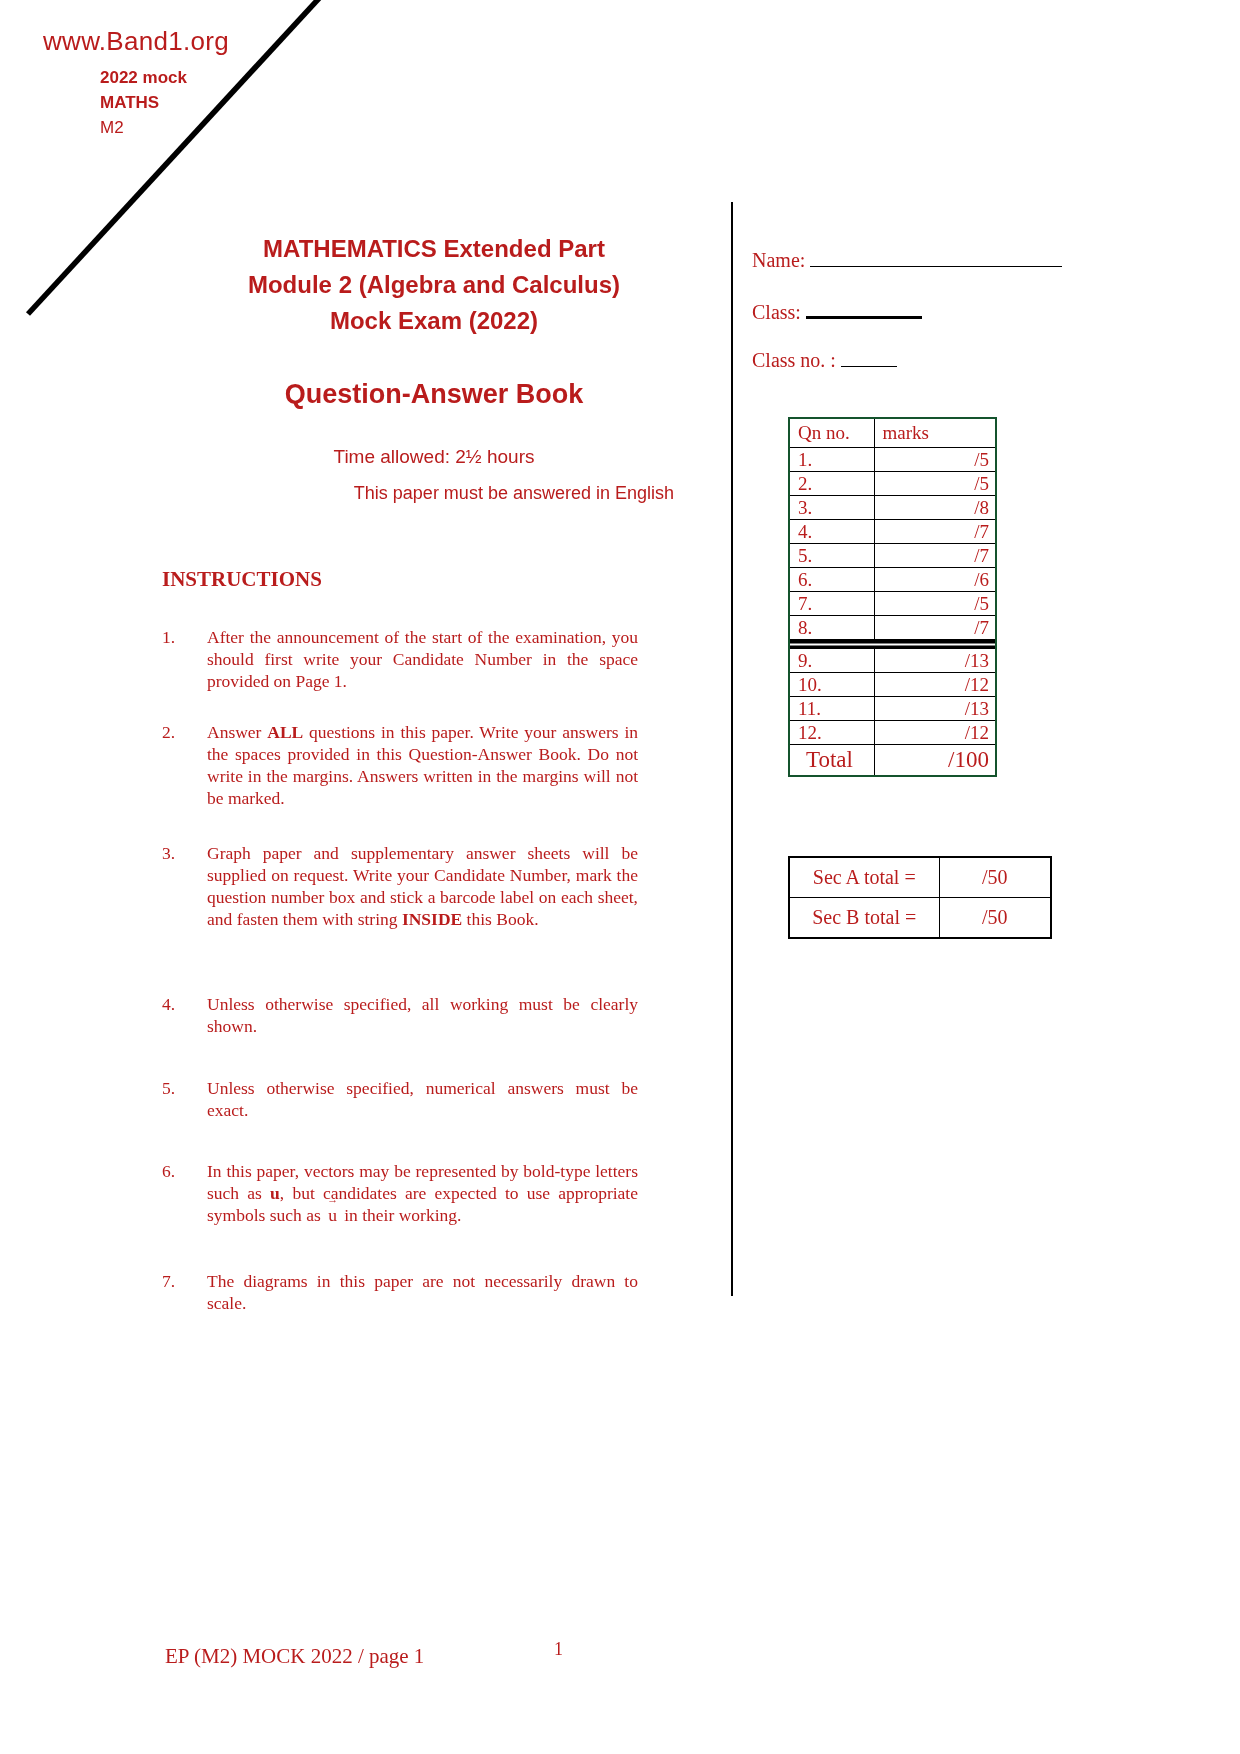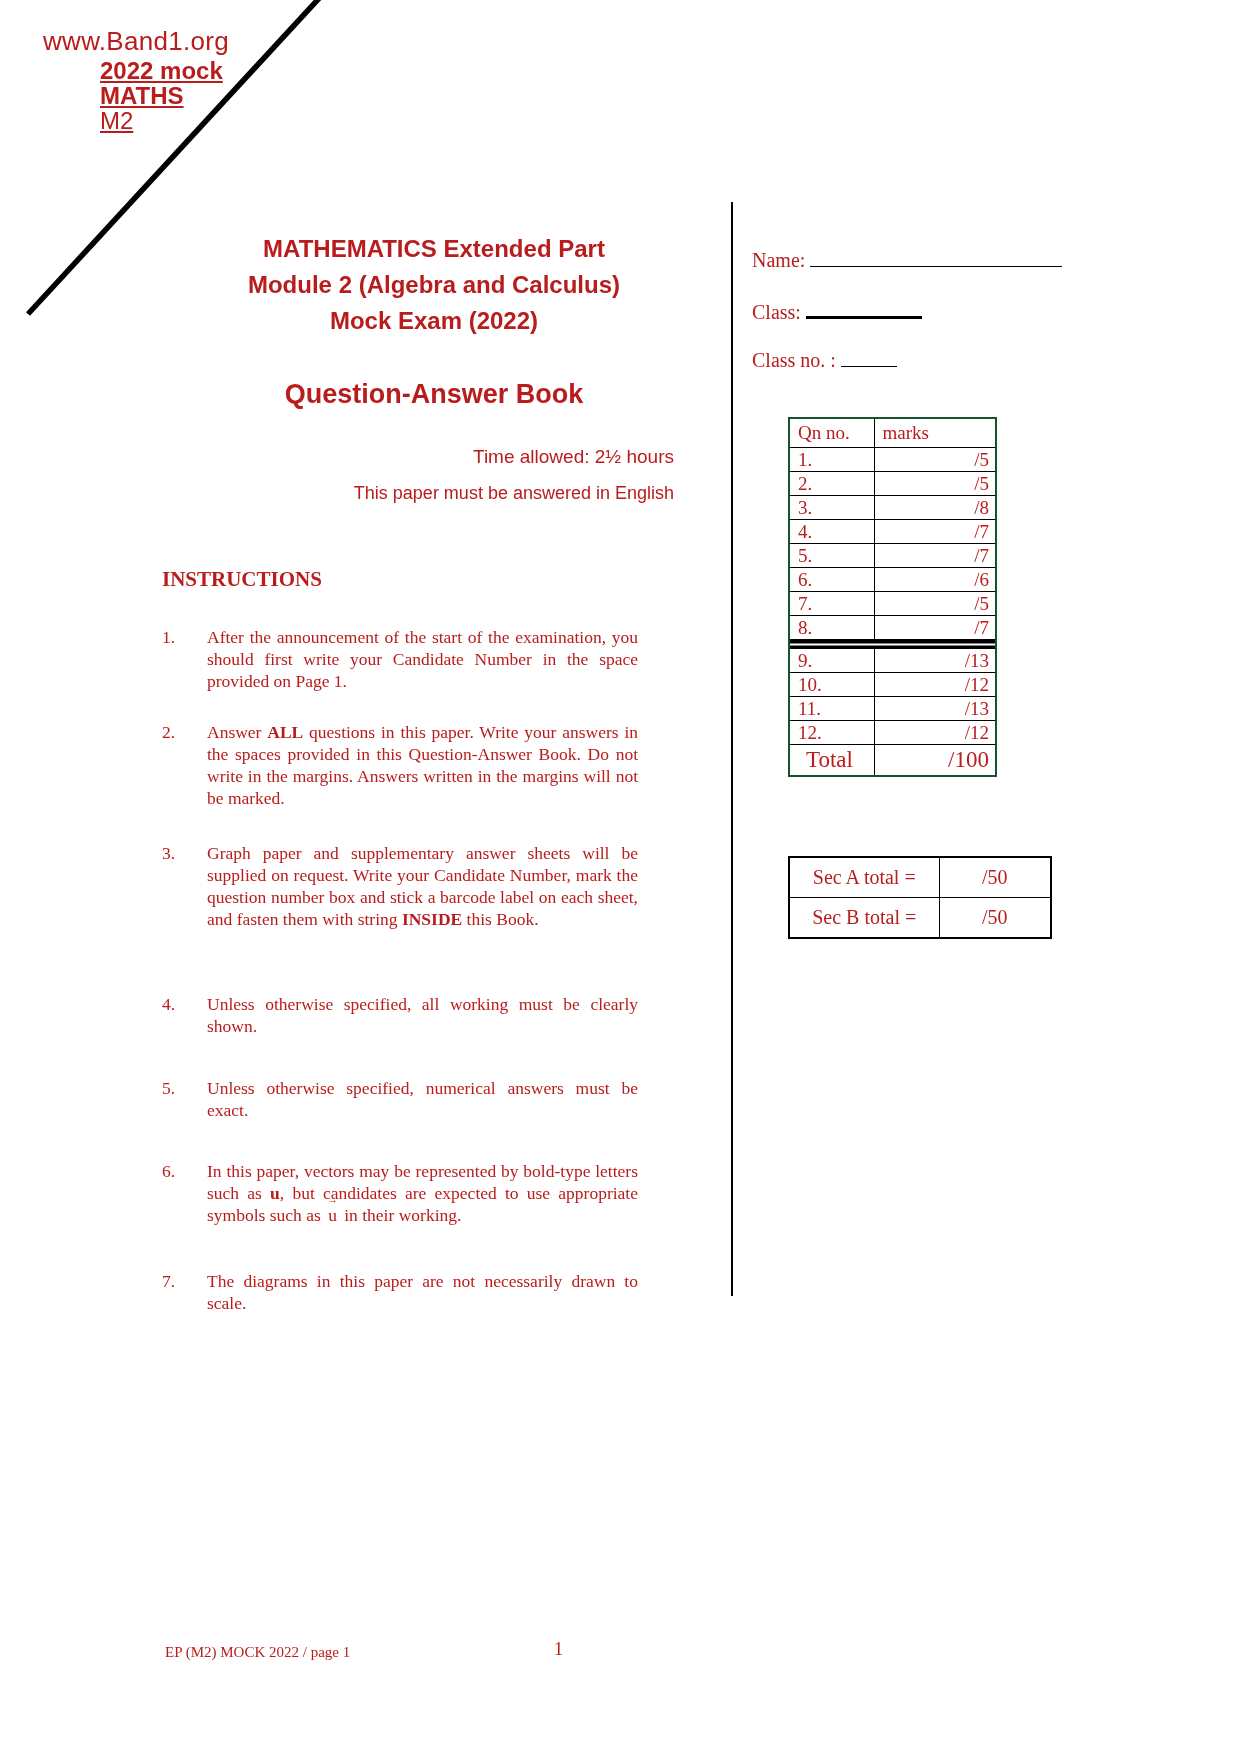--- a/index.html
+++ b/index.html
@@ -6,33 +6,33 @@
   html,body { background:#fff; }
   .page {
     position:relative; width:1240px; height:1754px; background:#fff;
     color:#b91c1c; font-family:"Liberation Serif", serif; overflow:hidden;
   }
   
   .diagonal { position:absolute; left:0; top:0; }
   
   .corner { position:absolute; left:43px; top:26px; font-family:"Liberation Sans", sans-serif; }
   .corner-site { font-size:26px; letter-spacing:0.3px; }
-  .corner-sub { margin-left:57px; margin-top:1px; font-size:24px; line-height:25px;text-decoration:underline; }
+  .corner-sub { margin-left:57px; margin-top:8px; font-size:17px; line-height:25px; }
   .corner-sub .b { font-weight:bold; }
   
   .title-block {
     position:absolute; left:194px; top:231px; width:480px; text-align:center;
     font-family:"Liberation Sans", sans-serif; font-weight:bold; font-size:24px; line-height:36px;
   }
   .book-title {
     position:absolute; left:194px; top:379px; width:480px; text-align:center;
     font-family:"Liberation Sans", sans-serif; font-weight:bold; font-size:27px;
   }
   .time-allowed {
-    position:absolute; left:194px; top:446px; width:480px; text-align:right;
+    position:absolute; left:194px; top:446px; width:480px; text-align:center;
     font-family:"Liberation Sans", sans-serif; font-size:19px;
   }
   .lang-note {
     position:absolute; left:194px; top:483px; width:480px; text-align:right;
     font-family:"Liberation Sans", sans-serif; font-size:18px;
   }
   
   .instructions-heading {
     position:absolute; left:162px; top:567px; font-weight:bold; font-size:21px;
   }
@@ -77,21 +77,21 @@
   .marks-table tr.total-row td { font-size:23px; height:31px;padding-left:16px; }
   
   .sec-table {
     position:absolute; left:788px; top:856px; border-collapse:collapse;
     border:2px solid #000; font-size:20px;
   }
   .sec-table td { border:1px solid #000; height:30px; }
   .sec-table td.lab { width:150px; text-align:center; padding:2px 8px; }
   .sec-table td.val { width:112px; text-align:center; padding:8px 8px; }
   
-  .footer-left { position:absolute; left:165px; top:1644px; font-size:15px; }
+  .footer-left { position:absolute; left:165px; top:1644px; font-size:21px; }
   .page-number { position:absolute; left:554px; top:1639px; font-size:18px; }
 </style>
 </head>
 <body>
 
 <div class="page">
 
   <svg class="diagonal" width="335" height="316" viewBox="0 0 335 316">
     <line x1="323" y1="-6" x2="28" y2="314" stroke="#000" stroke-width="5.5"></line>
   </svg>

